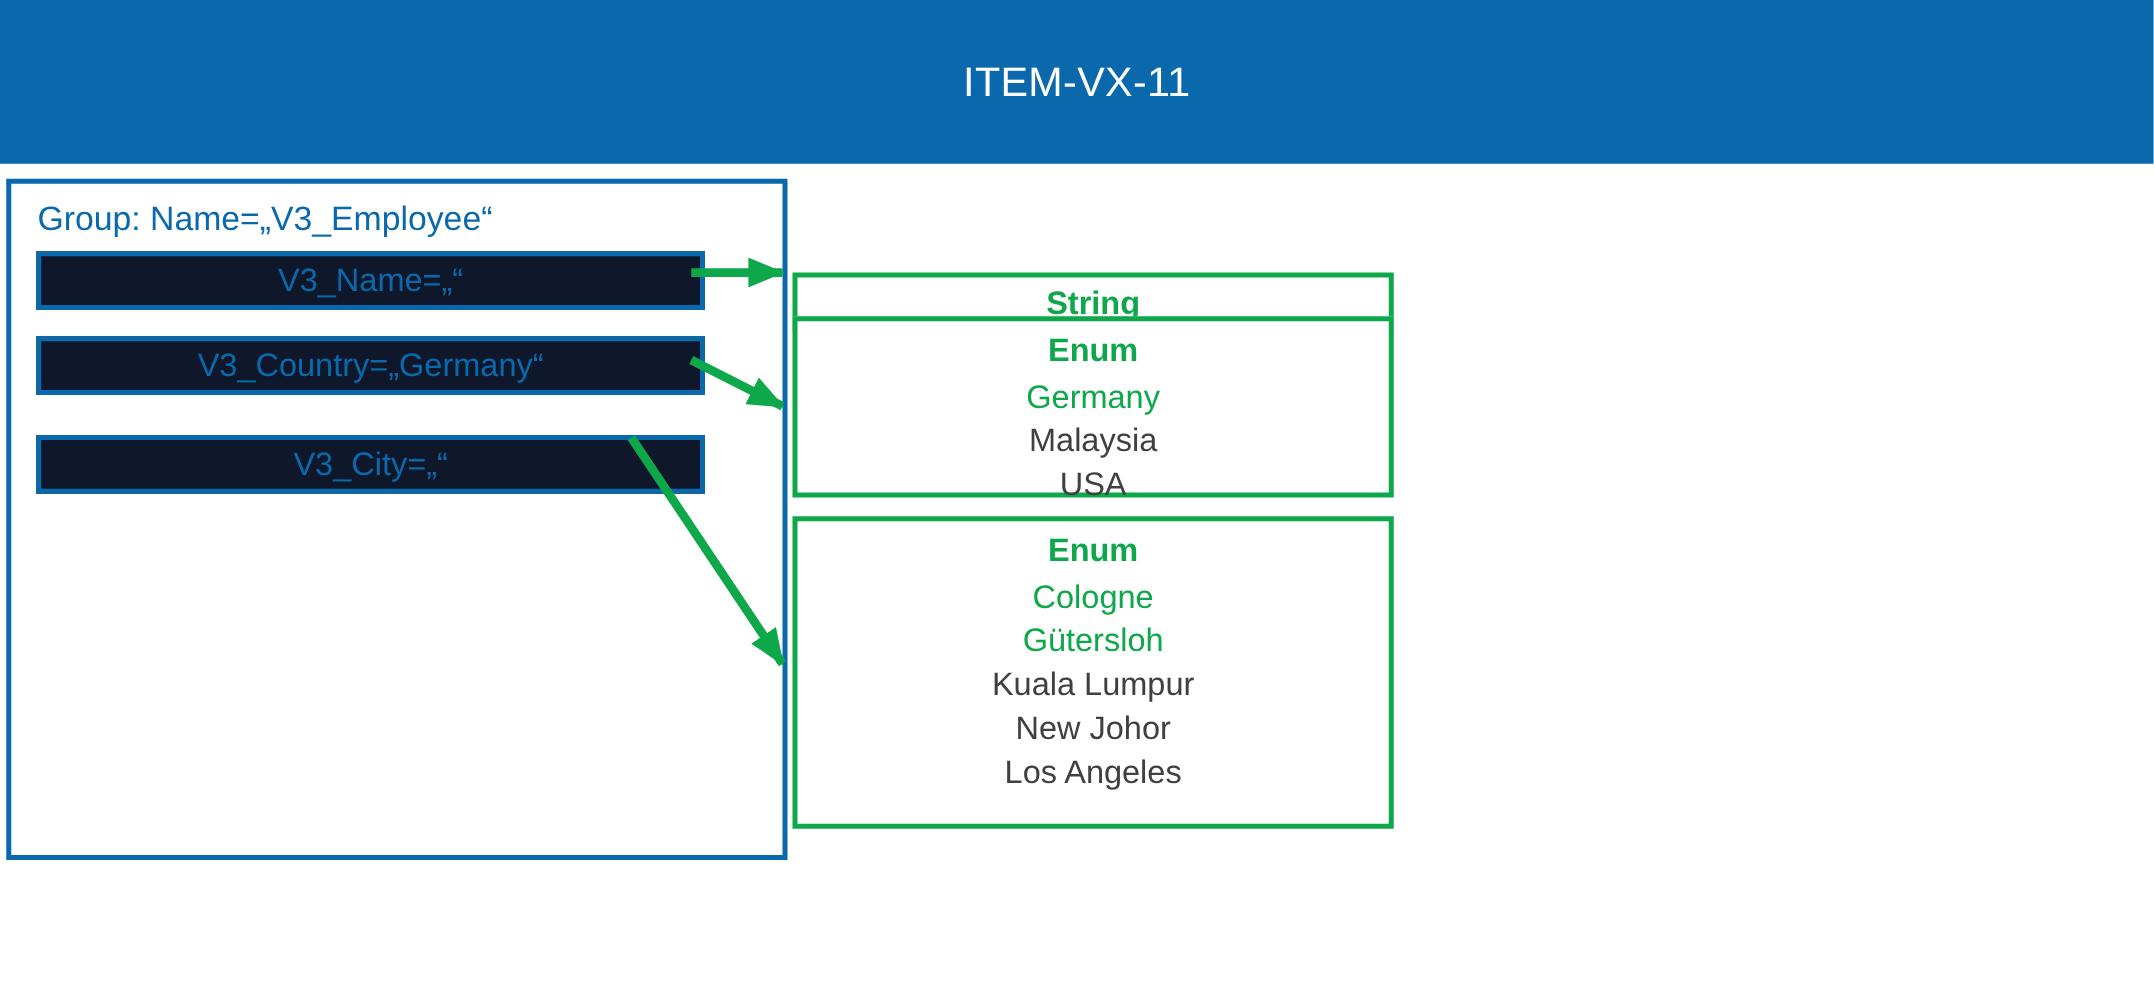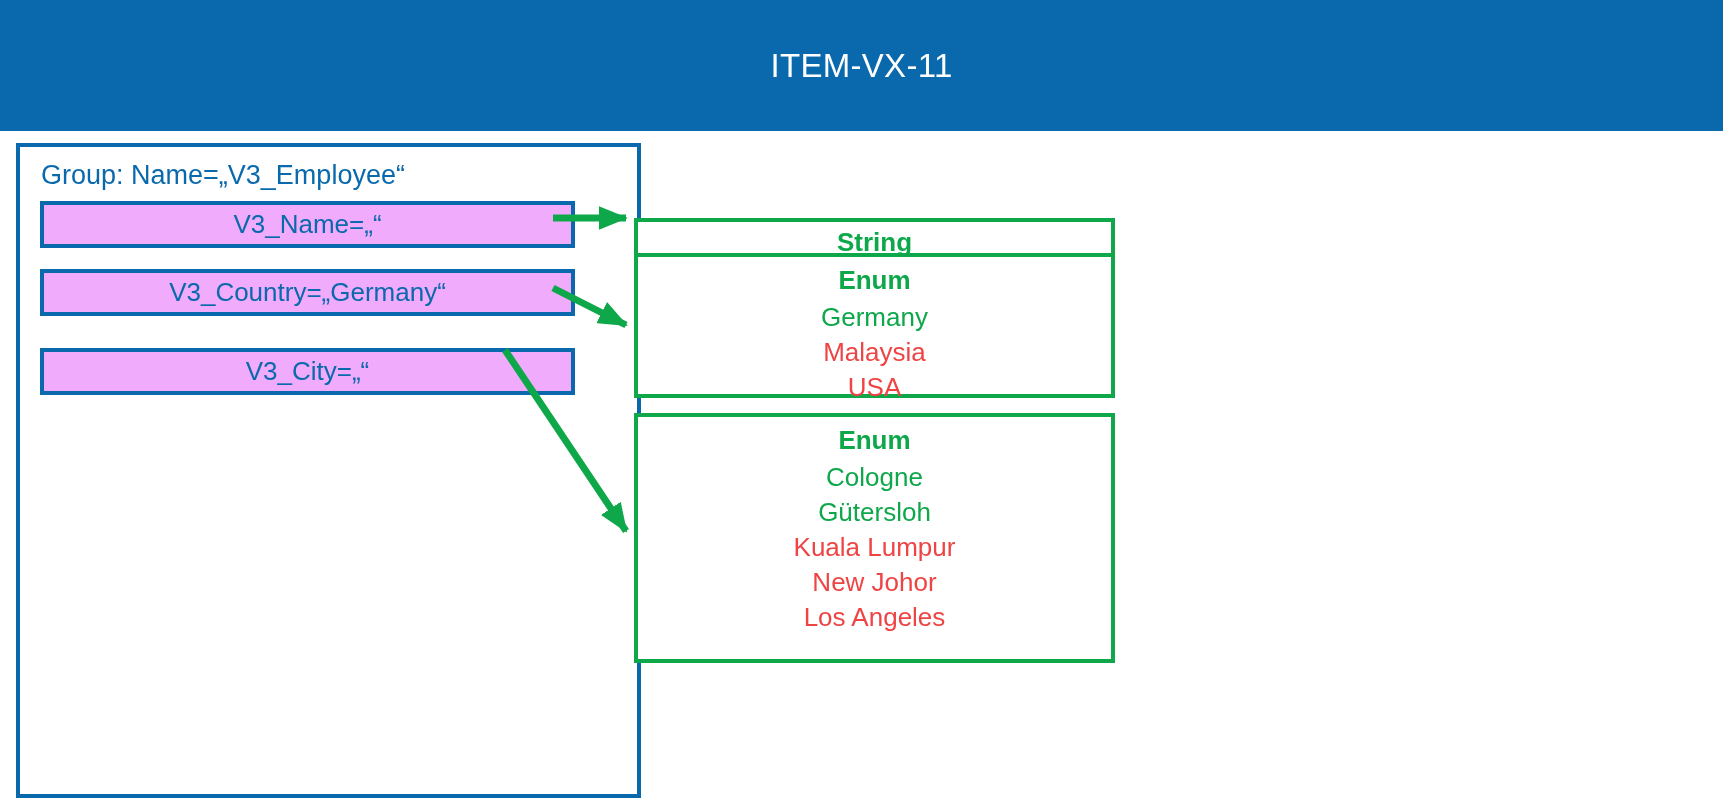--- a/index.html
+++ b/index.html
@@ -36,24 +36,24 @@
     color: #ffffff;
     font-size: 33px;
     font-weight: 400;
     letter-spacing: 0.3px;
     white-space: nowrap;
   }
 
   
   #group-panel {
     position: absolute;
-    left: 16px;
+    left: 5px;
     top: 143px;
     width: 625px;
-    height: 655px;
+    height: 545px;
     border: 4px solid #0A69AC;
     box-sizing: border-box;
     background: #ffffff;
   }
   #group-label {
     position: absolute;
     left: 21px;
     top: 13px;
     color: #0A69AC;
     font-size: 27px;
@@ -61,21 +61,21 @@
     white-space: nowrap;
   }
 
   .field-box {
     position: absolute;
     left: 20px;
     width: 535px;
     height: 47px;
     border: 4px solid #0A69AC;
     box-sizing: border-box;
-    background: #f0abfc;
+    background: #0f172a;
     display: flex;
     align-items: center;
     justify-content: center;
     color: #0A69AC;
     font-size: 26px;
     white-space: nowrap;
   }
   #field-box-0 { top: 54px; }
   #field-box-1 { top: 122px; }
   #field-box-2 { top: 190px; margin-top: 11px; }
@@ -104,21 +104,21 @@
   #type-box-0 .type-title { line-height: 40px; }
   #type-box-1 .type-title { margin-top: 3px; }
   #type-box-2 .type-title { margin-top: 3px; }
 
   .enum-value {
     font-size: 26px;
     line-height: 35px;
     color: #0EA84B;
   }
   .enum-value.dim {
-    color: #ef4444;
+    color: #404040;
   }
 
   
   #arrow-layer {
     position: absolute;
     left: 0; top: 0;
     width: 1723px;
     height: 804px;
     pointer-events: none;
   }

